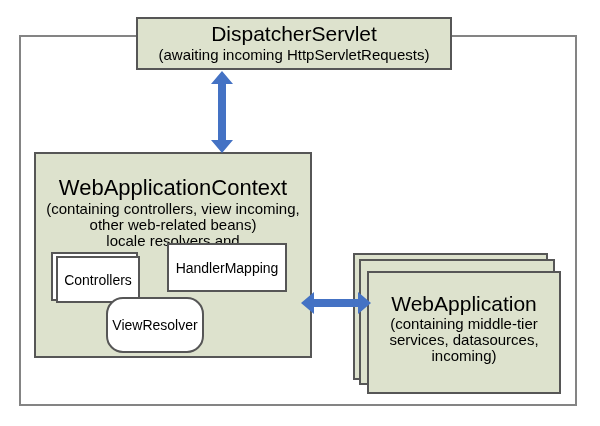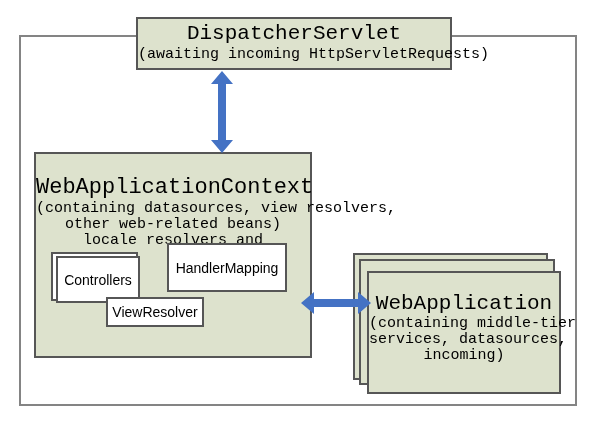--- a/index.html
+++ b/index.html
@@ -2,35 +2,35 @@
 <html><head>
 <meta charset="utf-8">
 <style>
   html,body { margin:0; padding:0; background:#ffffff; }
   .canvas {
     position:relative; width:600px; height:426px; background:#ffffff;
     font-family:"Liberation Sans", sans-serif; color:#000; overflow:hidden;
   }
   .abs { position:absolute; box-sizing:border-box; }
   .outer-rect { left:19px; top:35px; width:558px; height:371px; border:2px solid #848484; background:transparent; }
-  .green { background:#dde2cd; border:2px solid #565656;font-family:Liberation Mono, monospace; }
+  .green { background:#dde2cd; border:2px solid #565656; }
   .white { background:#ffffff; border:2px solid #565656; }
 
   .dispatcher { left:136px; top:17px; width:316px; height:53px; text-align:center; padding-top:2px; }
   .title-lg { font-size:21px; line-height:26px; white-space:nowrap; }
   .sub { font-size:15px; line-height:16px; white-space:nowrap; }
 
   .wac { left:34px; top:152px; width:278px; height:206px; text-align:center; padding-top:20px; }
   .wac .title-lg { font-size:22px; line-height:27px; }
 
   .bean { display:flex; align-items:center; justify-content:center; font-size:14px; }
   .controllers-back { left:51px; top:252px; width:87px; height:49px; }
   .controllers-front { left:56px; top:256px; width:84px; height:47px; }
   .handler-mapping { left:167px; top:243px; width:120px; height:49px; }
-  .view-resolver { left:106px; top:297px; width:98px; height:30px; }
+  .view-resolver { left:106px; top:297px; width:98px; height:56px;border-radius:17px; }
 
   .stack-back  { left:353px; top:253px; width:195px; height:127px; }
   .stack-mid   { left:359px; top:259px; width:196px; height:126px; }
   .stack-front { left:367px; top:271px; width:194px; height:123px; text-align:center; padding-top:19px; }
   .stack-front .title-lg { font-size:21px; line-height:24px; }
 
   .arrow-v { left:210px; top:71px; }
   .arrow-h { left:301px; top:292px; }
   svg { display:block; }
 </style>
@@ -41,21 +41,21 @@
 
   <div class="abs outer-rect"></div>
 
   <div class="abs green dispatcher">
     <div class="title-lg">DispatcherServlet</div>
     <div class="sub">(awaiting incoming HttpServletRequests)</div>
   </div>
 
   <div class="abs green wac">
     <div class="title-lg">WebApplicationContext</div>
-    <div class="sub">(containing datasources, view resolvers,</div>
+    <div class="sub">(containing controllers, view incoming,</div>
     <div class="sub">other web-related beans)</div>
     <div class="sub">locale resolvers and</div>
   </div>
 
   <div class="abs white controllers-back"></div>
   <div class="abs white bean controllers-front">
     <span>Controllers</span>
   </div>
   <div class="abs white bean handler-mapping">
     <span>HandlerMapping</span>

